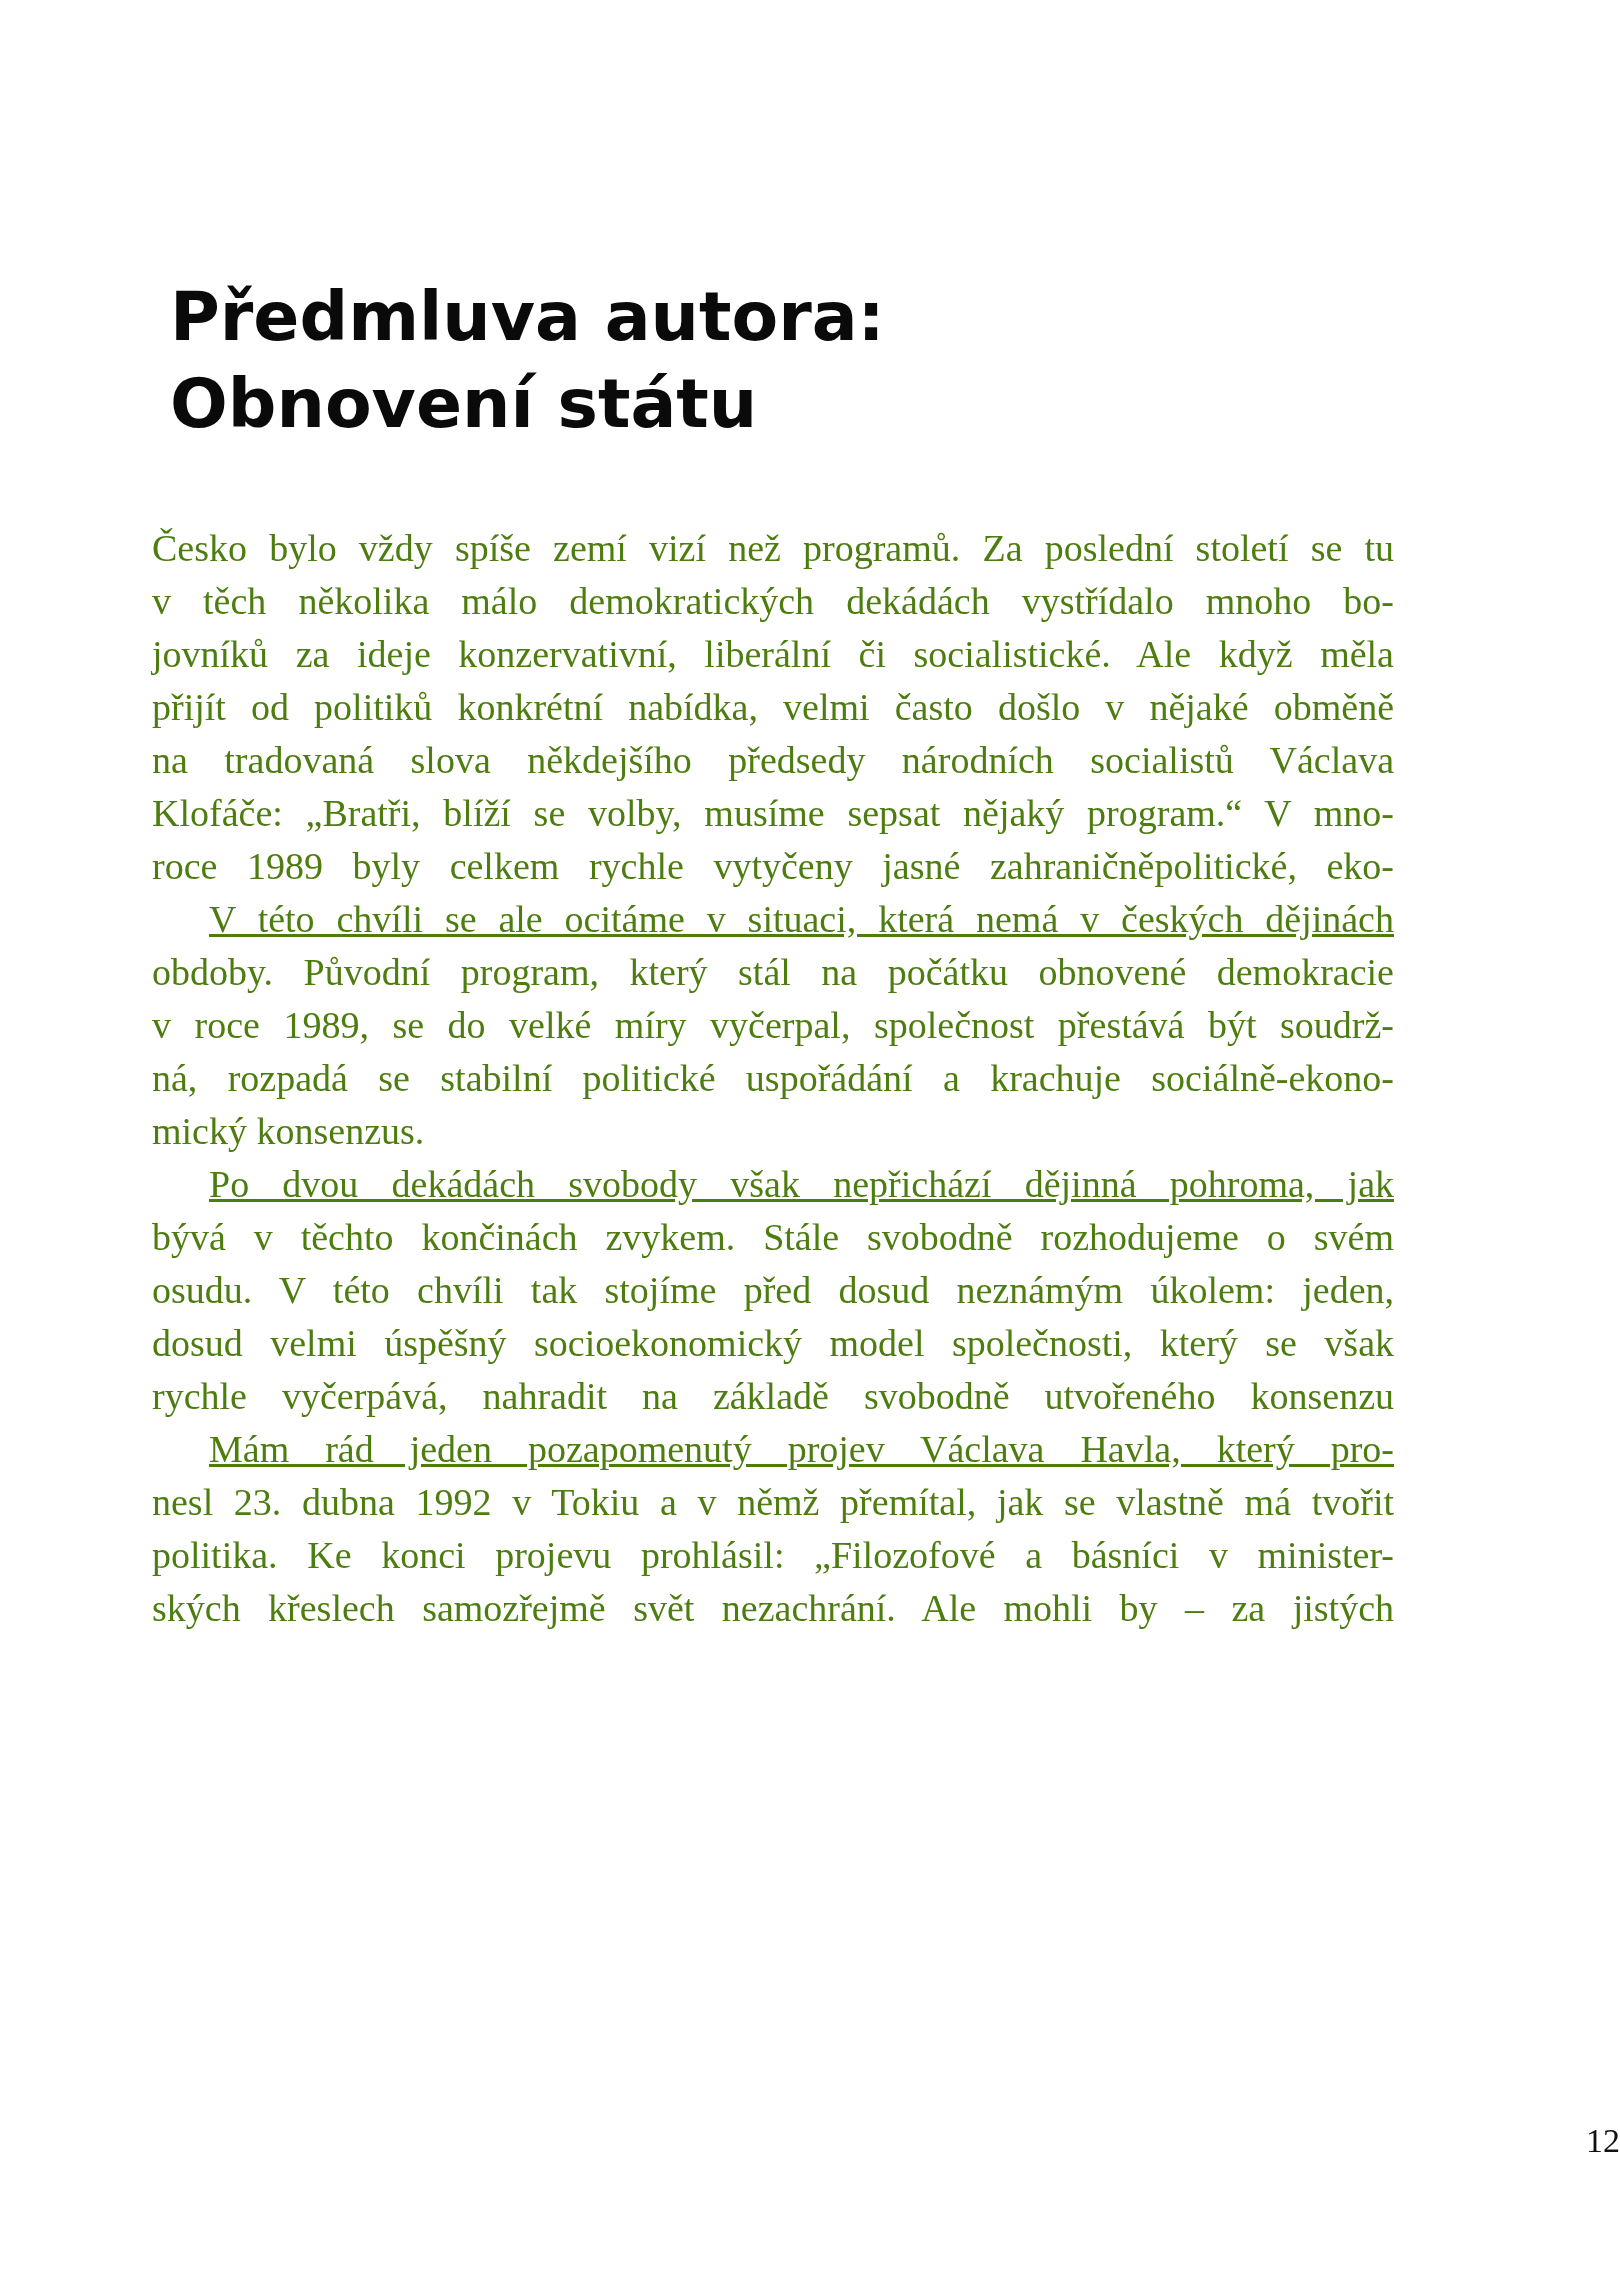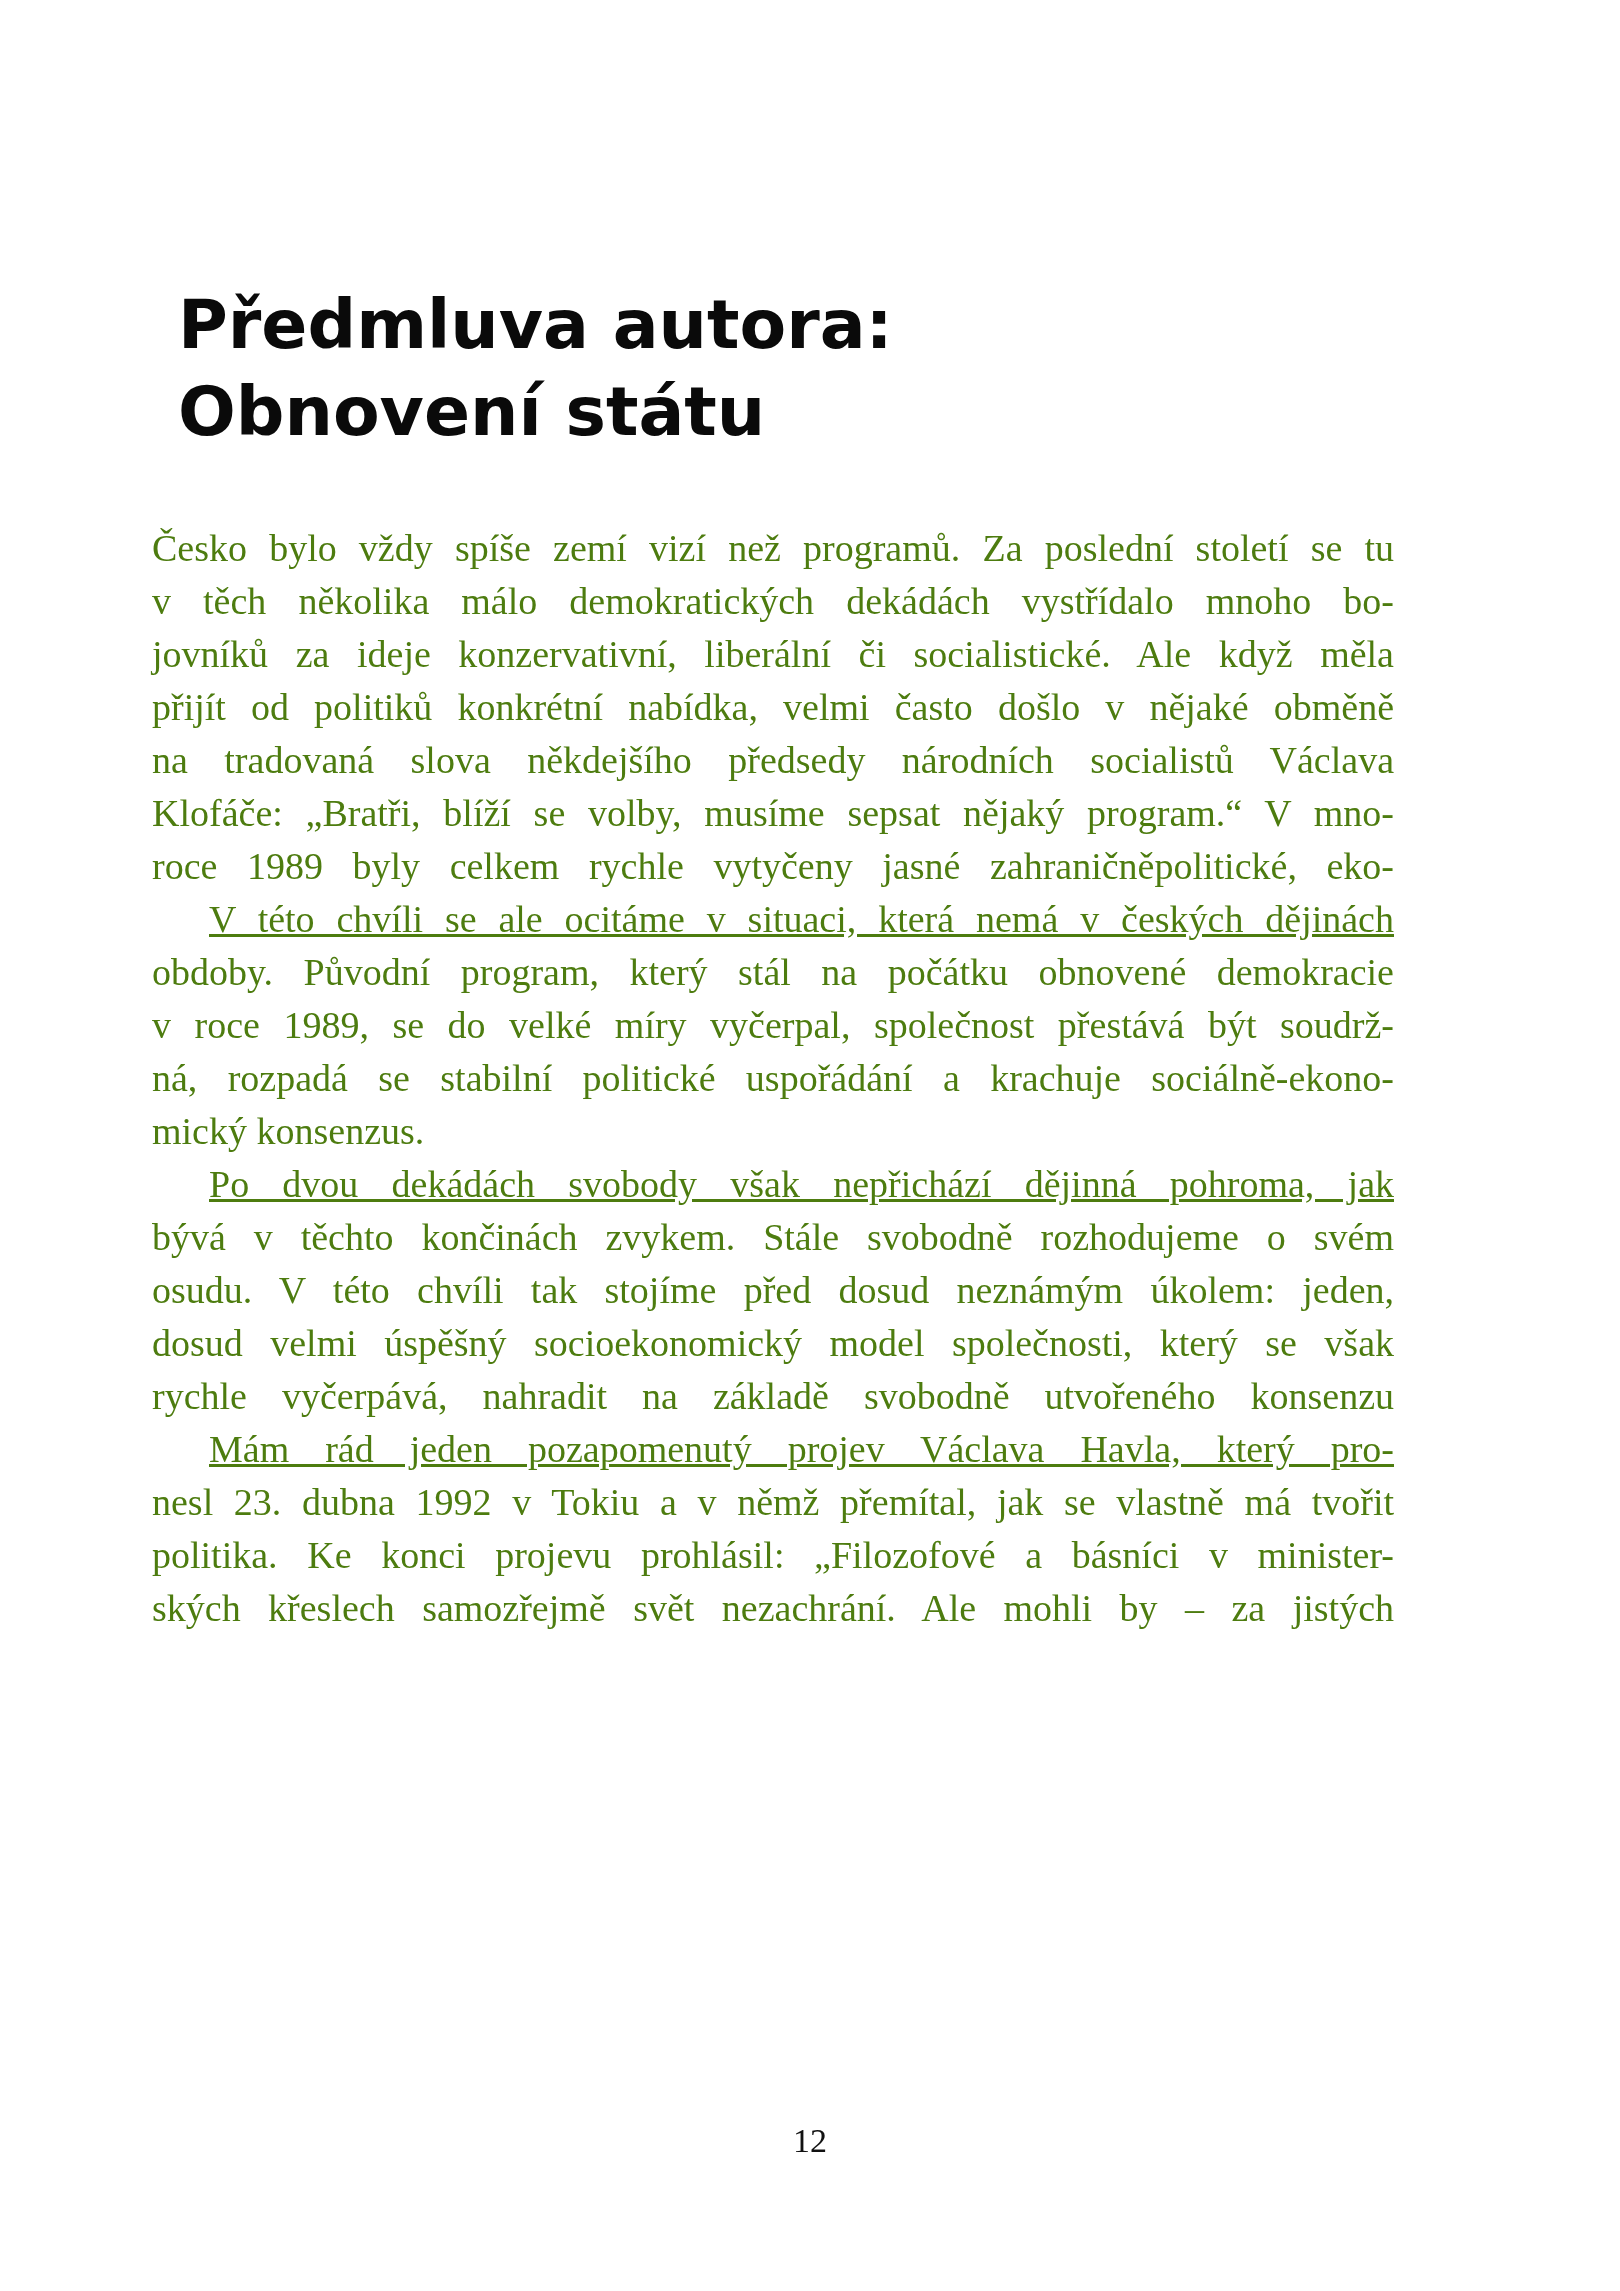--- a/index.html
+++ b/index.html
@@ -1,33 +1,33 @@
 <!DOCTYPE html>
 <html style="font-size:15px"><head>
   <meta charset="utf-8">
   <style>
     html, body { margin: 0; padding: 0; background: #ffffff; }
     body { width: 1620px; height: 2291px; position: relative; overflow: hidden; color: #111111; }
     .page { position: absolute; left: 0; top: 0; width: 1620px; height: 2291px; background: #ffffff; }
     .title {
       position: absolute; left: 170px; top: 273px; width: 1230px;
       font-family: "DejaVu Sans", sans-serif; font-weight: bold;
-      font-size: 68px; line-height: 87px; letter-spacing: 0px; color: #0a0a0a; margin: 8px;
+      font-size: 68px; line-height: 87px; letter-spacing: 0px; color: #0a0a0a; margin: 0;
     }
     .title span { display: block; }
     .body {
       position: absolute; left: 152px; top: 522px; width: 1242px;
       font-family: "Liberation Serif", serif; font-size: 38px; line-height: 53px;
       color: #4d7c0f; text-align: justify;
     }
     .line { display: block; height: 53px; white-space: nowrap; text-align: justify; text-align-last: justify; }
     .line.last { text-align-last: left; }
     .line.indent { padding-left: 57px; text-decoration: underline; }
     .page-number {
-      position: absolute; left: 0; width: 1620px; top: 2122px; text-align: center;
+      position: absolute; left: 0; width: 1620px; top: 2122px; text-align: right;
       font-family: "Liberation Serif", serif; font-size: 34px; color: #111111;
     }
   </style>
 </head>
 <body>
 
 <div class="page">
   <h1 class="title">
     <span>Předmluva autora:</span>
     <span>Obnovení státu</span>

